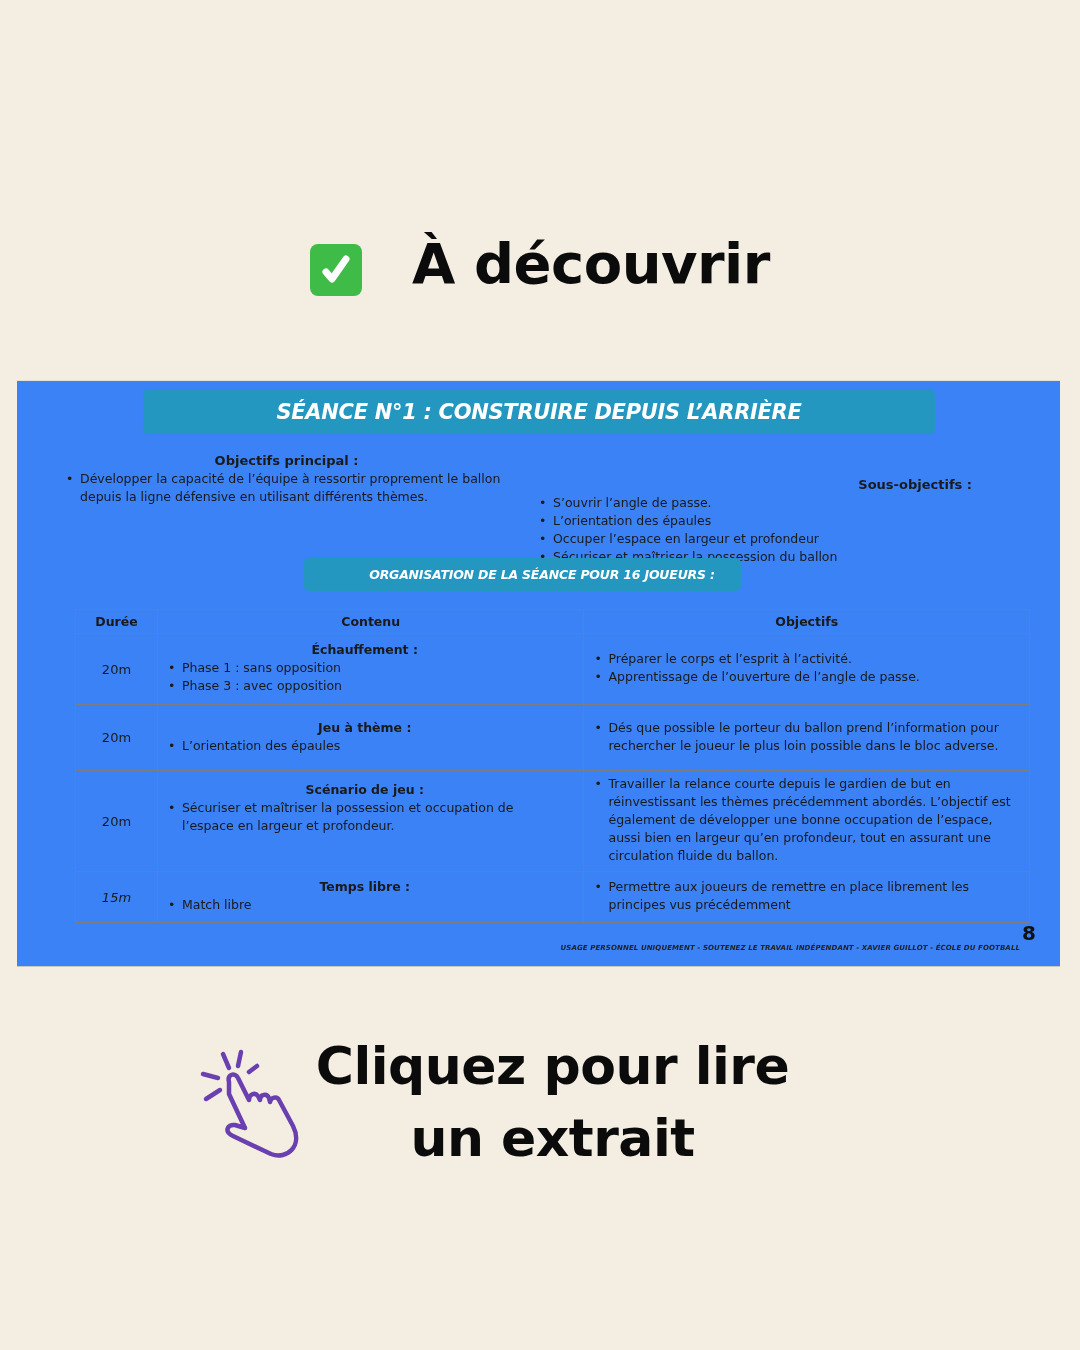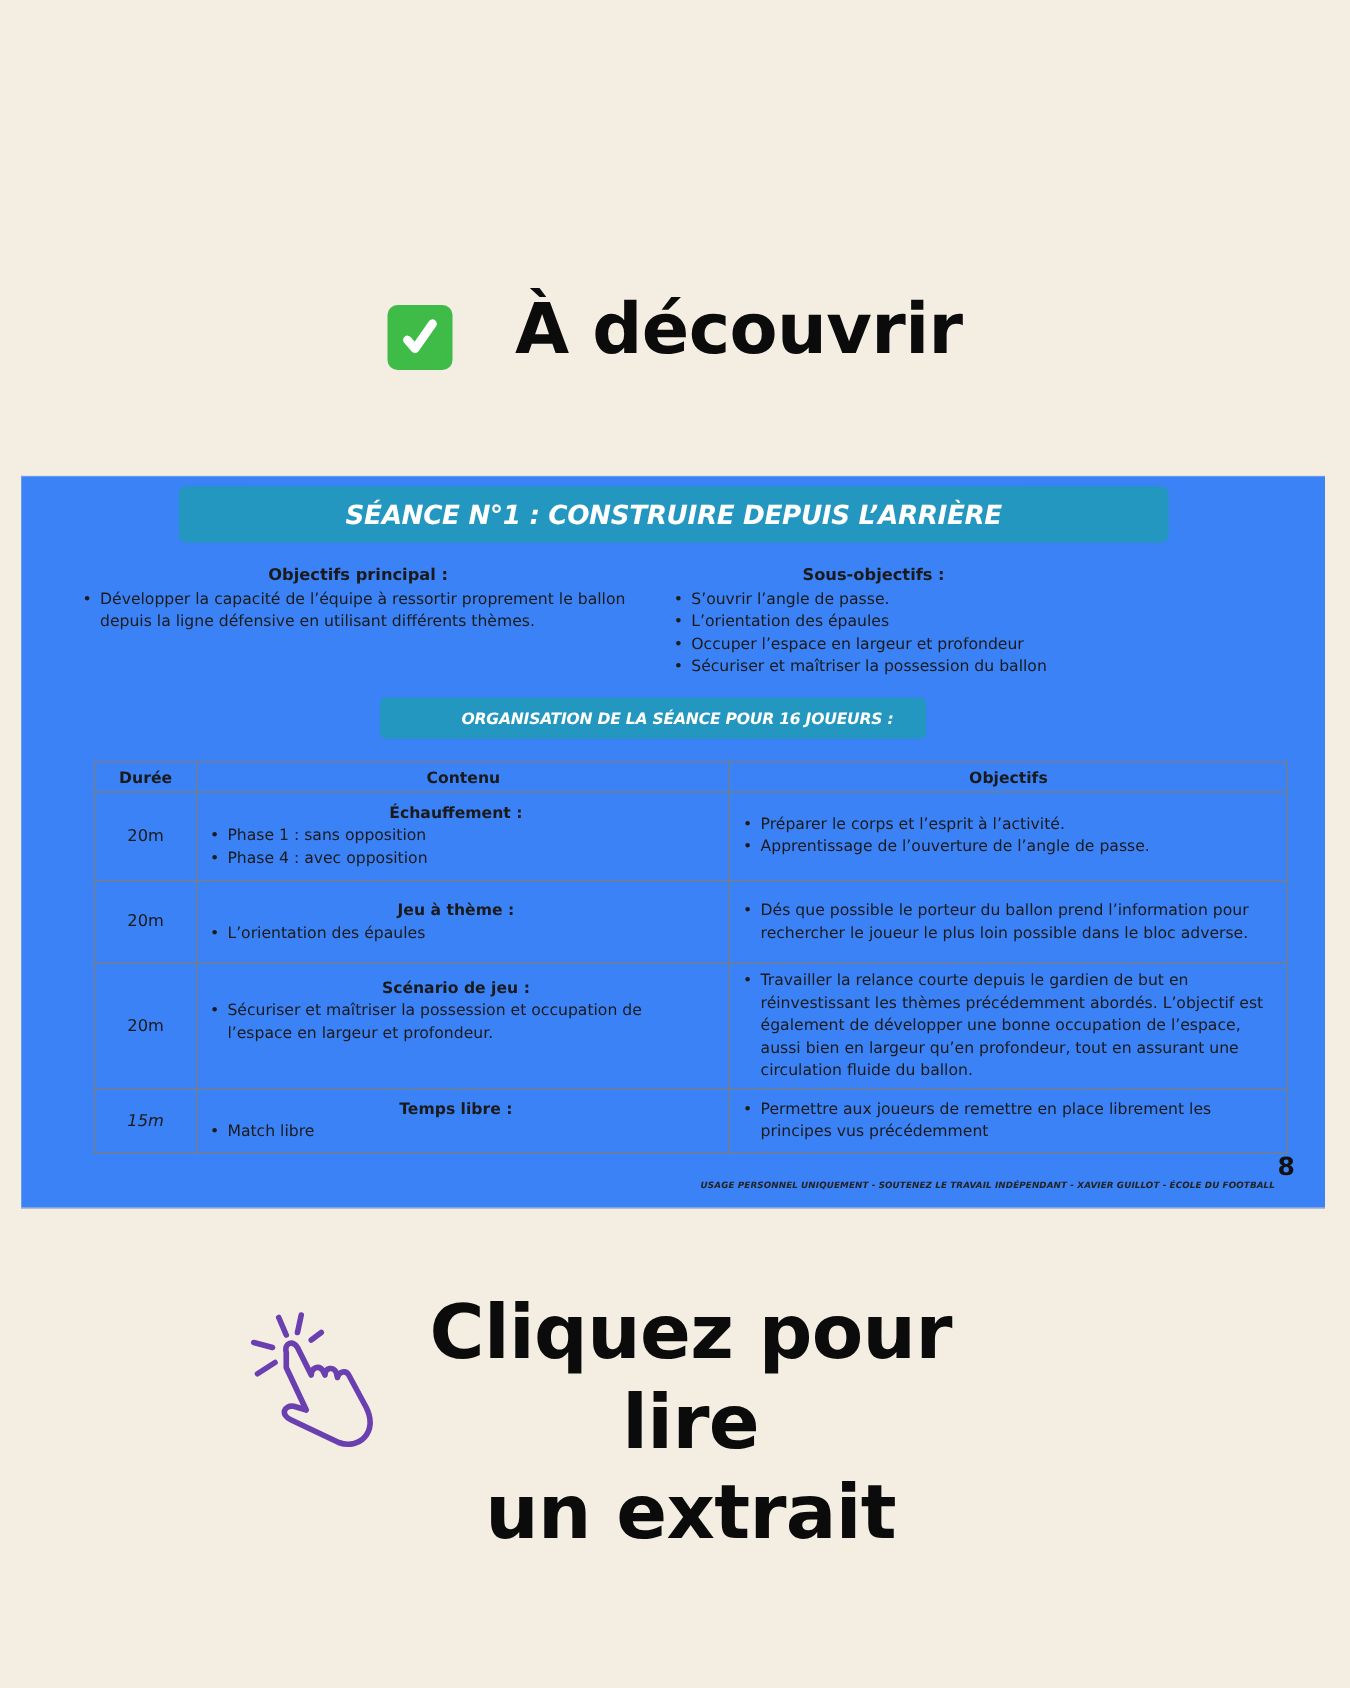--- a/index.html
+++ b/index.html
@@ -67,21 +67,21 @@
     .obj-col { position: absolute; }
     .obj-col.left { left: 47px; width: 450px; }
     .obj-col.right { left: 520px; width: 430px; }
     .obj-heading {
       font-weight: bold;
       font-size: 13px;
       text-align: center;
       height: 18px; line-height: 18px;
     }
     .obj-col.left .obj-heading { width: 445px; }
-    .obj-col.right .obj-heading { position: relative; left: 105px; width: 330px; text-align: left; }
+    .obj-col.right .obj-heading { position: relative; left: 105px; width: 330px; text-align: right; margin-top: 24px; }
     .bullet-list { list-style: none; }
     .bullet-list li {
       position: relative;
       padding-left: 16px;
       line-height: 18px;
     }
     .bullet-list li::before {
       content: "•";
       position: absolute; left: 2px; top: 0;
     }
@@ -168,21 +168,21 @@
       left: 8px; top: 18px;
       width: 115px; height: 110px;
     }
     .cta-text {
       position: absolute;
       left: 125px; top: 0;
       width: 485px;
       text-align: center;
       font-family: "DejaVu Sans", sans-serif;
       font-weight: bold;
-      font-size: 60px;
+      font-size: 52px;
       line-height: 72px;
       color: #0b0b0b;
       letter-spacing: -0.5px;
     }
   </style>
 </head>
 <body>
 
 <div class="top-heading">
   <span class="check-badge">
@@ -230,21 +230,21 @@
       </tr>
     </thead>
     <tbody>
 
       <tr style="height:71px;">
         <td class="dur-cell">20m</td>
         <td class="content-cell">
           <div class="content-title">Échauffement :</div>
           <ul class="bullet-list">
             <li>Phase 1 : sans opposition</li>
-            <li>Phase 4 : avec opposition</li>
+            <li>Phase 3 : avec opposition</li>
           </ul>
         </td>
         <td class="obj-cell">
           <ul class="bullet-list">
             <li>Préparer le corps et l’esprit à l’activité.</li>
             <li>Apprentissage de l’ouverture de l’angle de passe.</li>
           </ul>
         </td>
       </tr>
 

